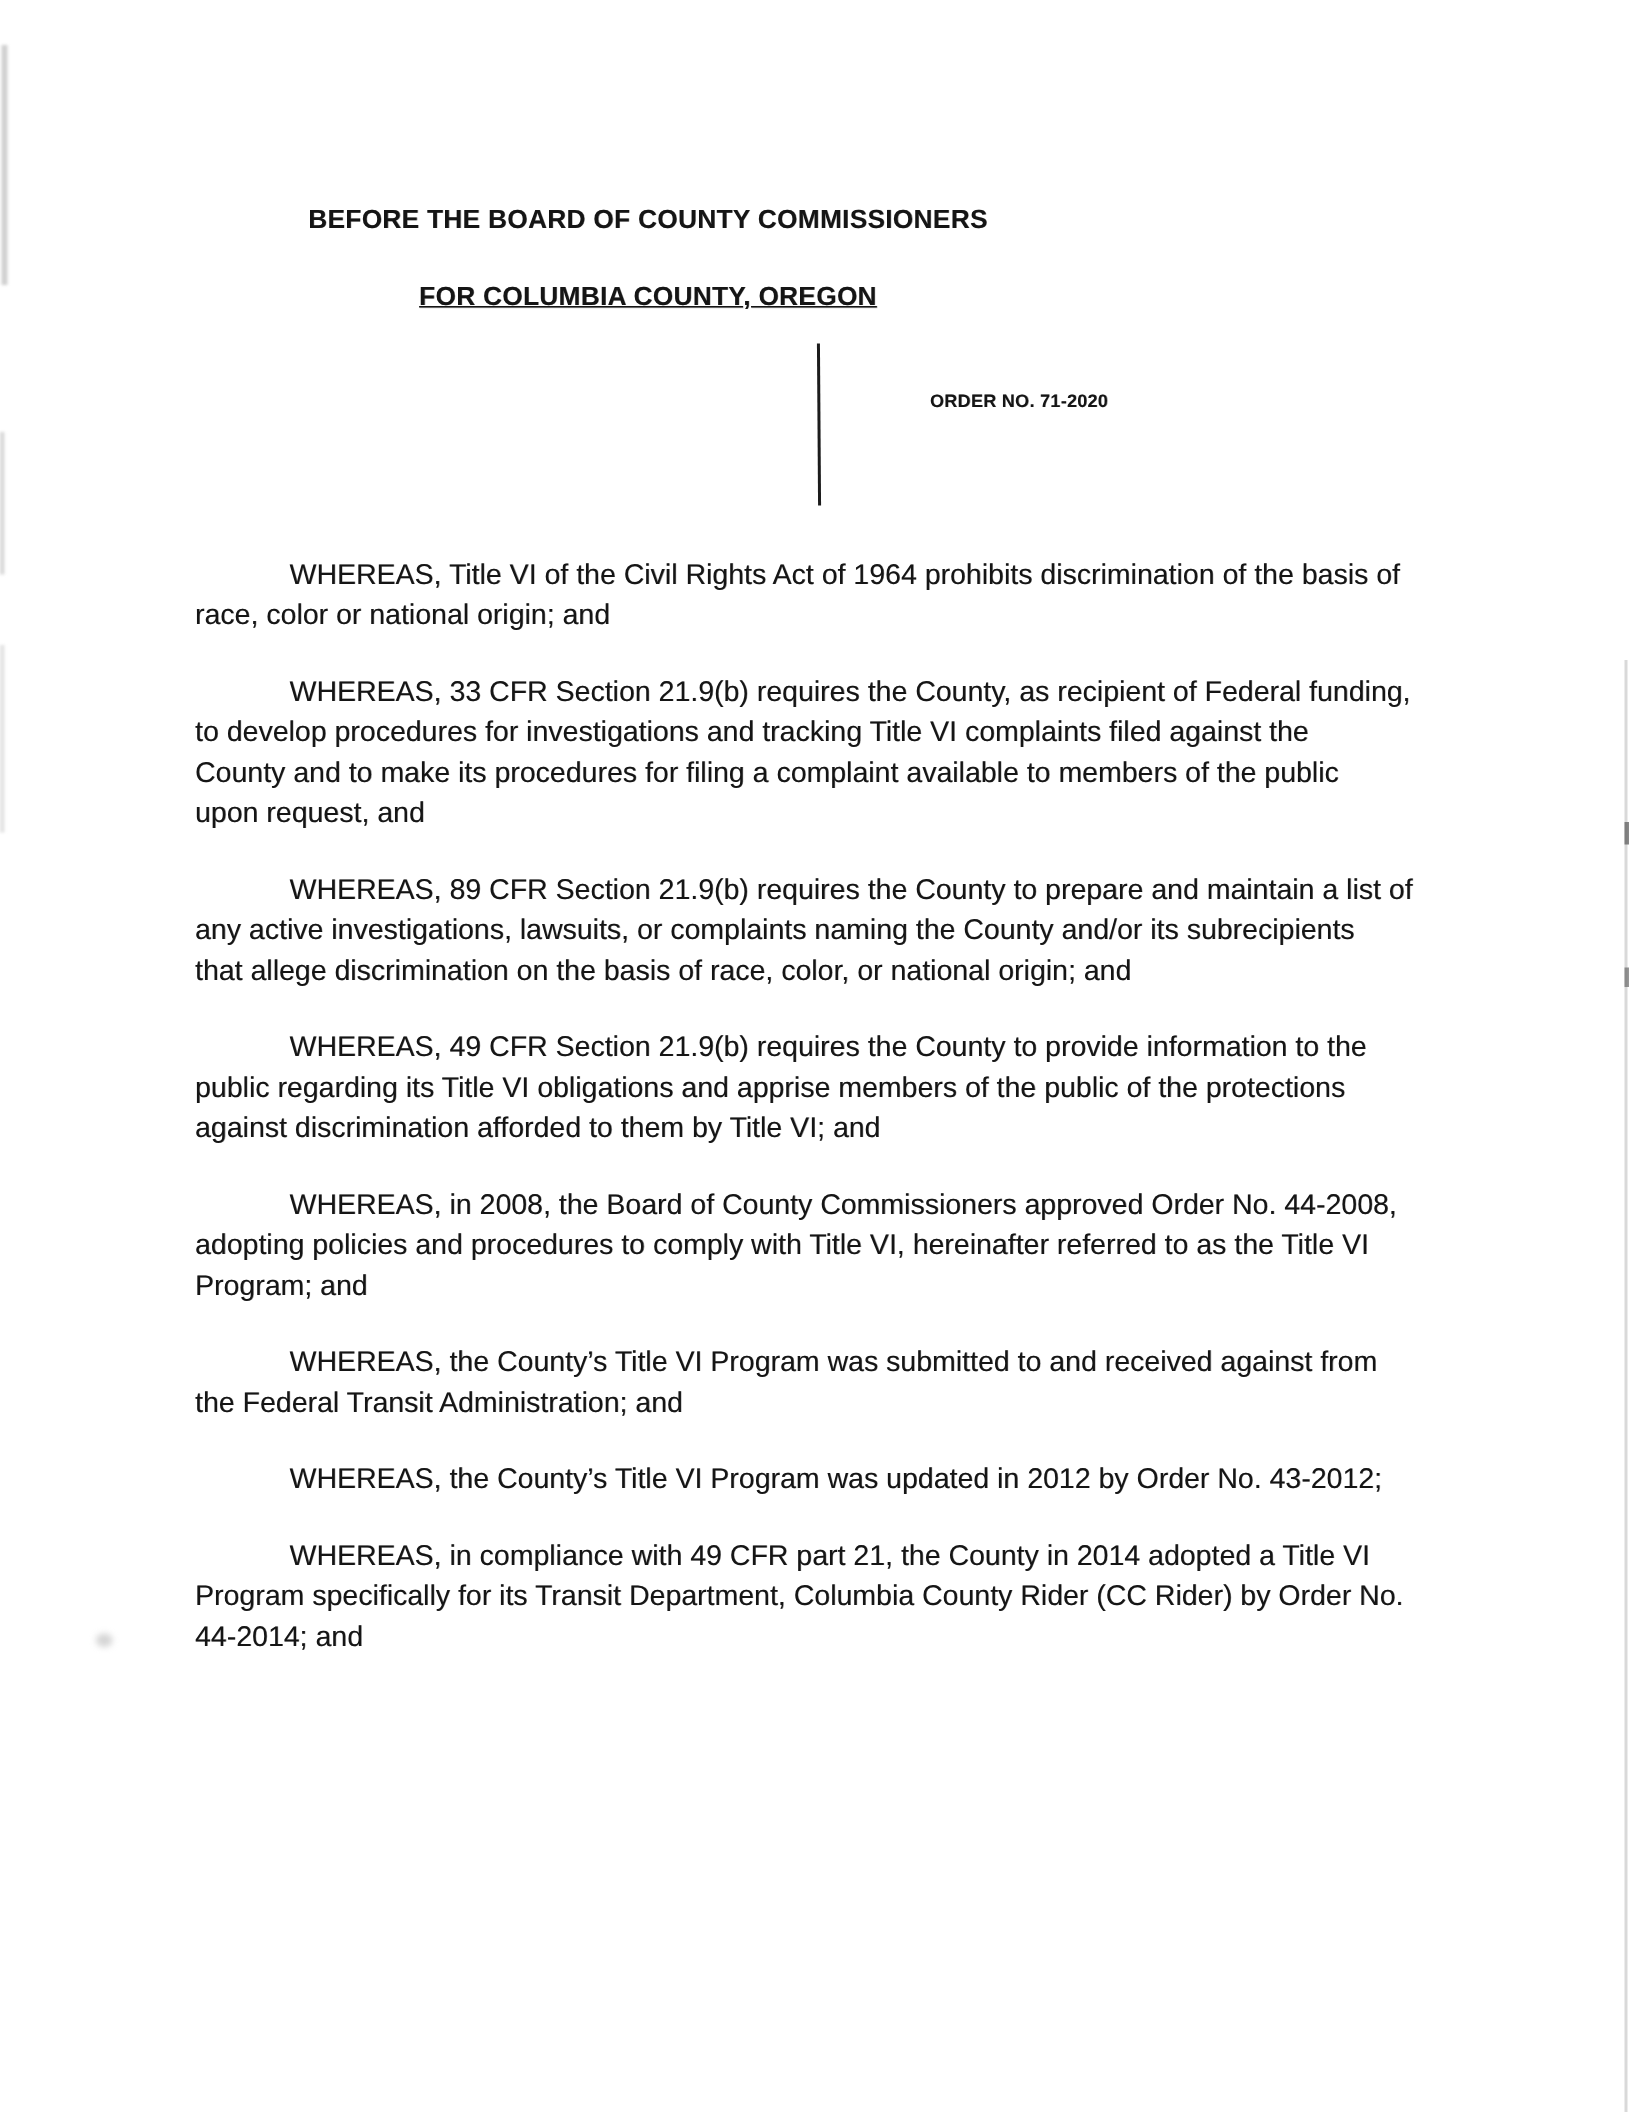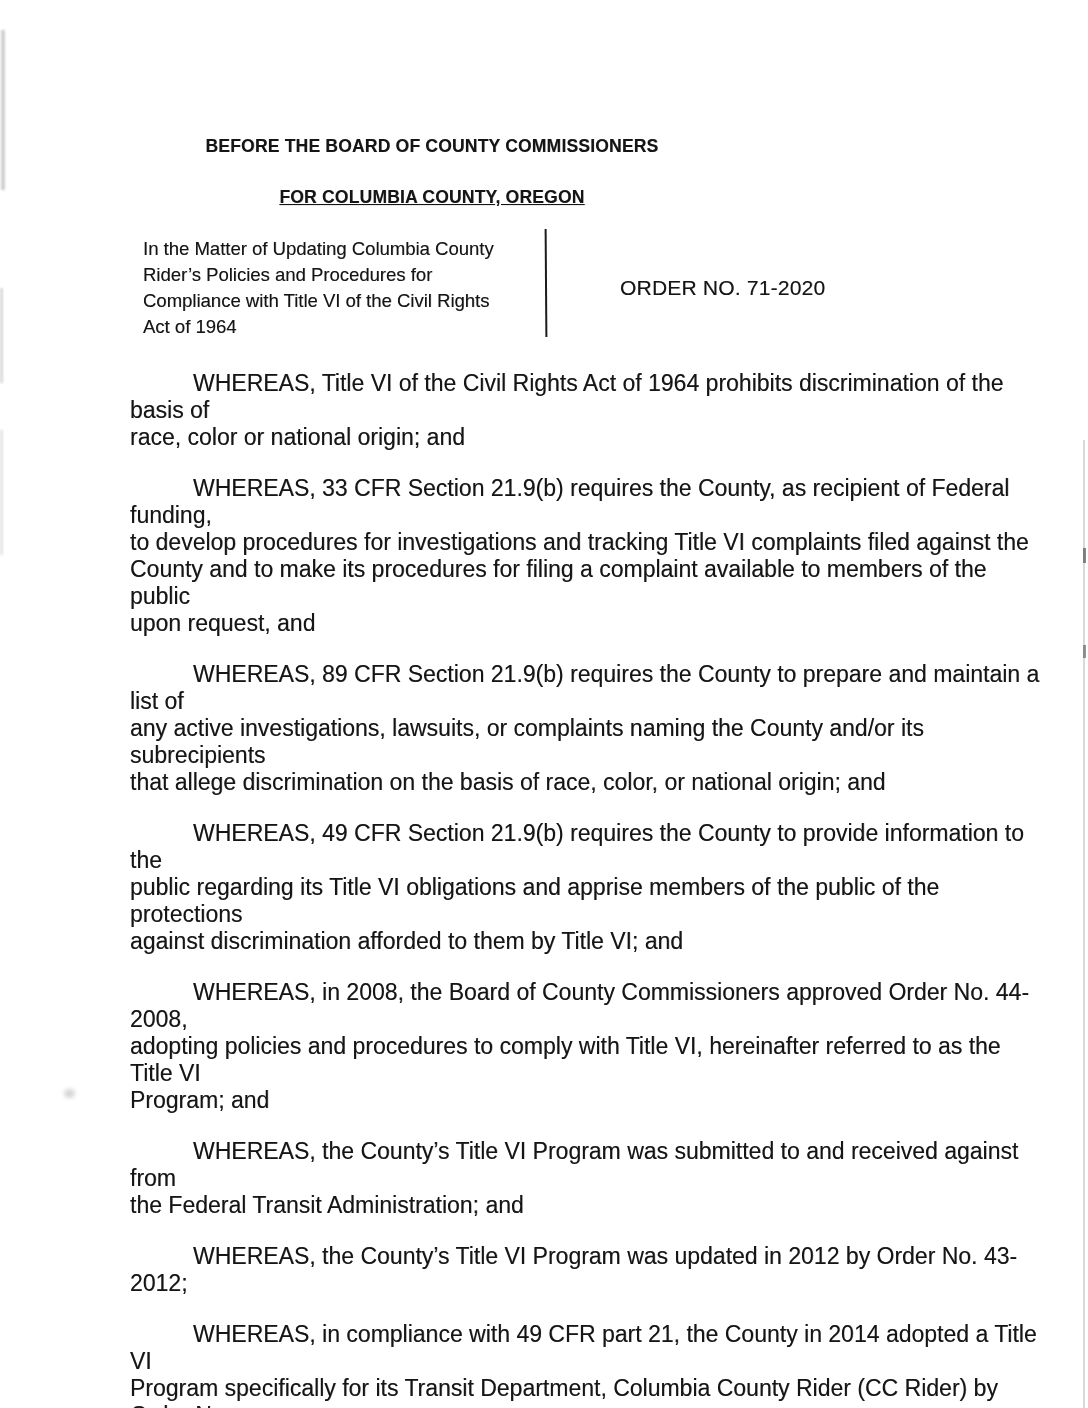--- a/index.html
+++ b/index.html
@@ -49,35 +49,35 @@
     position: absolute;
     top: 229px;
     left: 545px;
     width: 2px;
     height: 108px;
     background: #1c1c1c;
     transform: rotate(-0.4deg);
   }
   .order-number {
     position: absolute;
-    top: 276px;
+    top: 260px;
     left: 620px;
-    font-size: 21px;
-    font-weight: normal;
+    font-size: 12px;
+    font-weight: bold;
     letter-spacing: 0.2px;
   }
   .doc-body {
     position: absolute;
     top: 370px;
     left: 130px;
     width: 912px;
   }
   .doc-body p {
     margin: 0 0 24px 0;
-    font-size: 23px;
+    font-size: 19px;
     line-height: 27px;
     white-space: pre-line;
     text-indent: 63px;
   }
   
   .artifact { position: absolute; pointer-events: none; }
   .left-streak-a {
     left: 1px; top: 30px; width: 4px; height: 160px;
     background: rgba(150,150,150,0.45); filter: blur(1px);
   }
@@ -117,24 +117,20 @@
   <div class="artifact page-smudge"></div>
   <div class="artifact right-line"></div>
   <div class="artifact right-dash-a"></div>
   <div class="artifact right-dash-b"></div>
 
   <div class="doc-header">
     <div class="h1 scan-text">BEFORE THE BOARD OF COUNTY COMMISSIONERS</div>
     <div class="h2 scan-text">FOR COLUMBIA COUNTY, OREGON</div>
   </div>
 
-  <div class="caption-block scan-text">In the Matter of Updating Columbia County
-Rider’s Policies and Procedures for
-Compliance with Title VI of the Civil Rights
-Act of 1964</div>
 
   <div class="caption-divider"></div>
 
   <div class="order-number scan-text">ORDER NO.  71-2020</div>
 
   <div class="doc-body">
     <p class="scan-text">WHEREAS, Title VI of the Civil Rights Act of 1964 prohibits discrimination of the basis of
 race, color or national origin; and</p>
     <p class="scan-text">WHEREAS, 33 CFR Section 21.9(b) requires the County, as recipient of Federal funding,
 to develop procedures for investigations and tracking Title VI complaints filed against the

